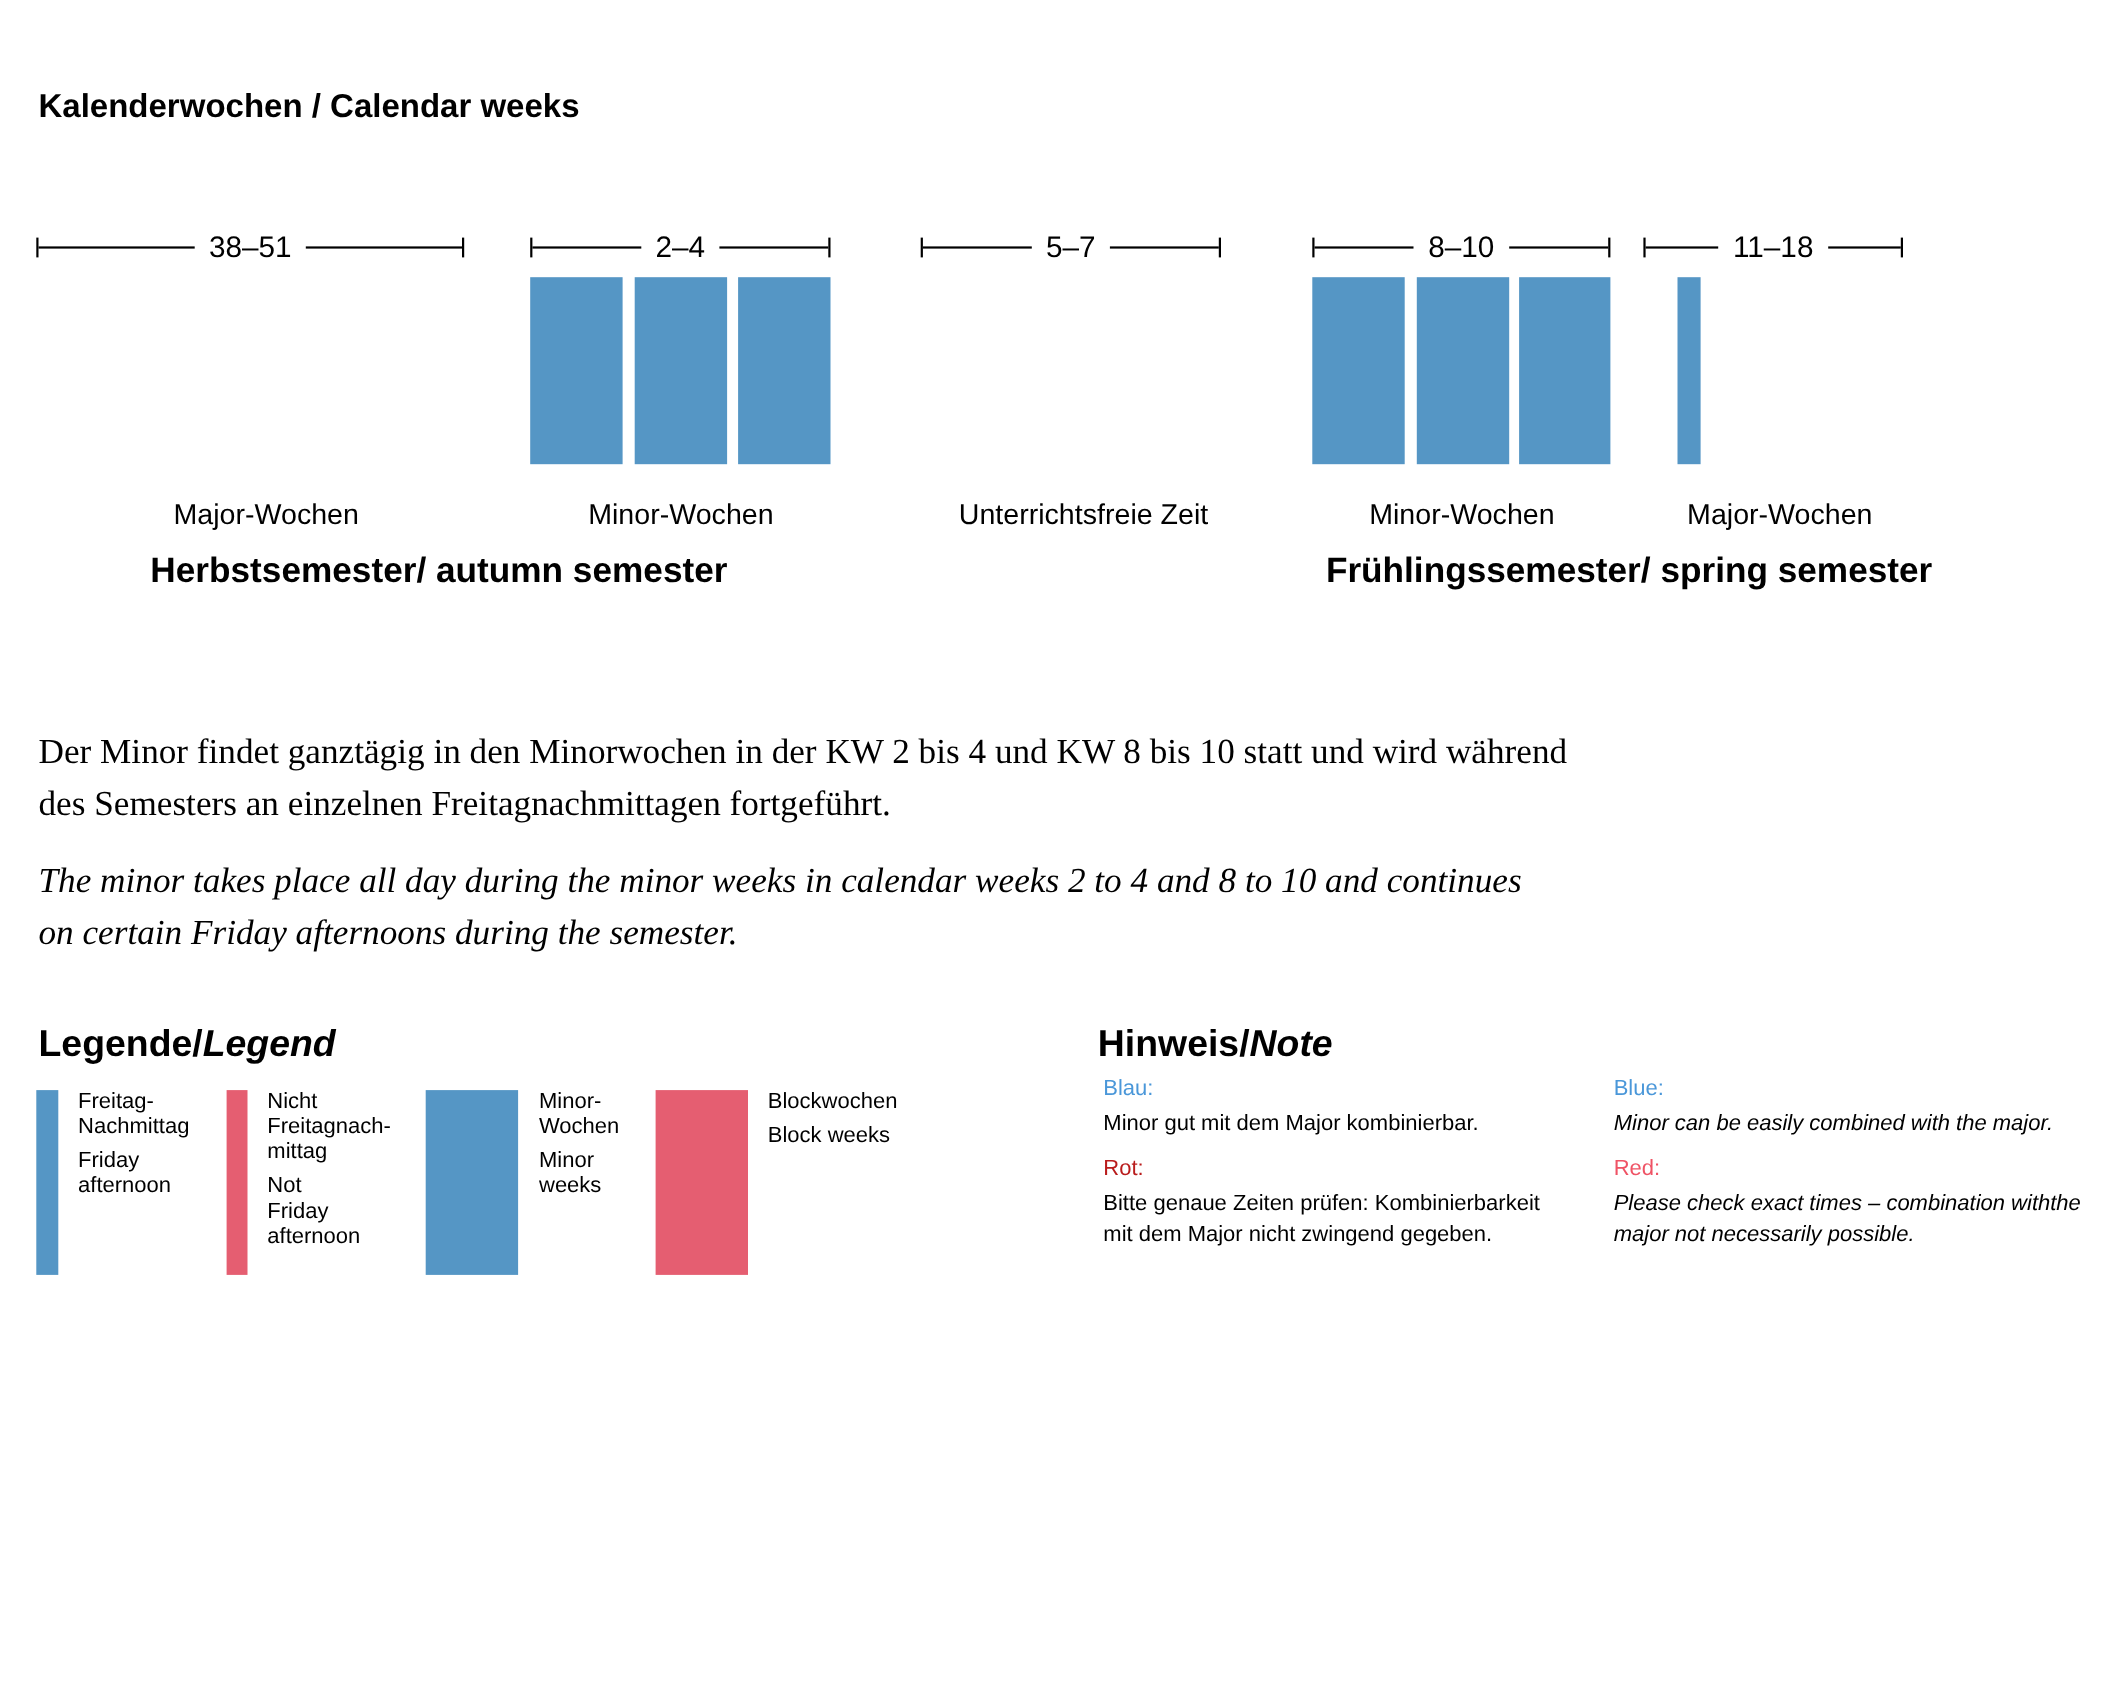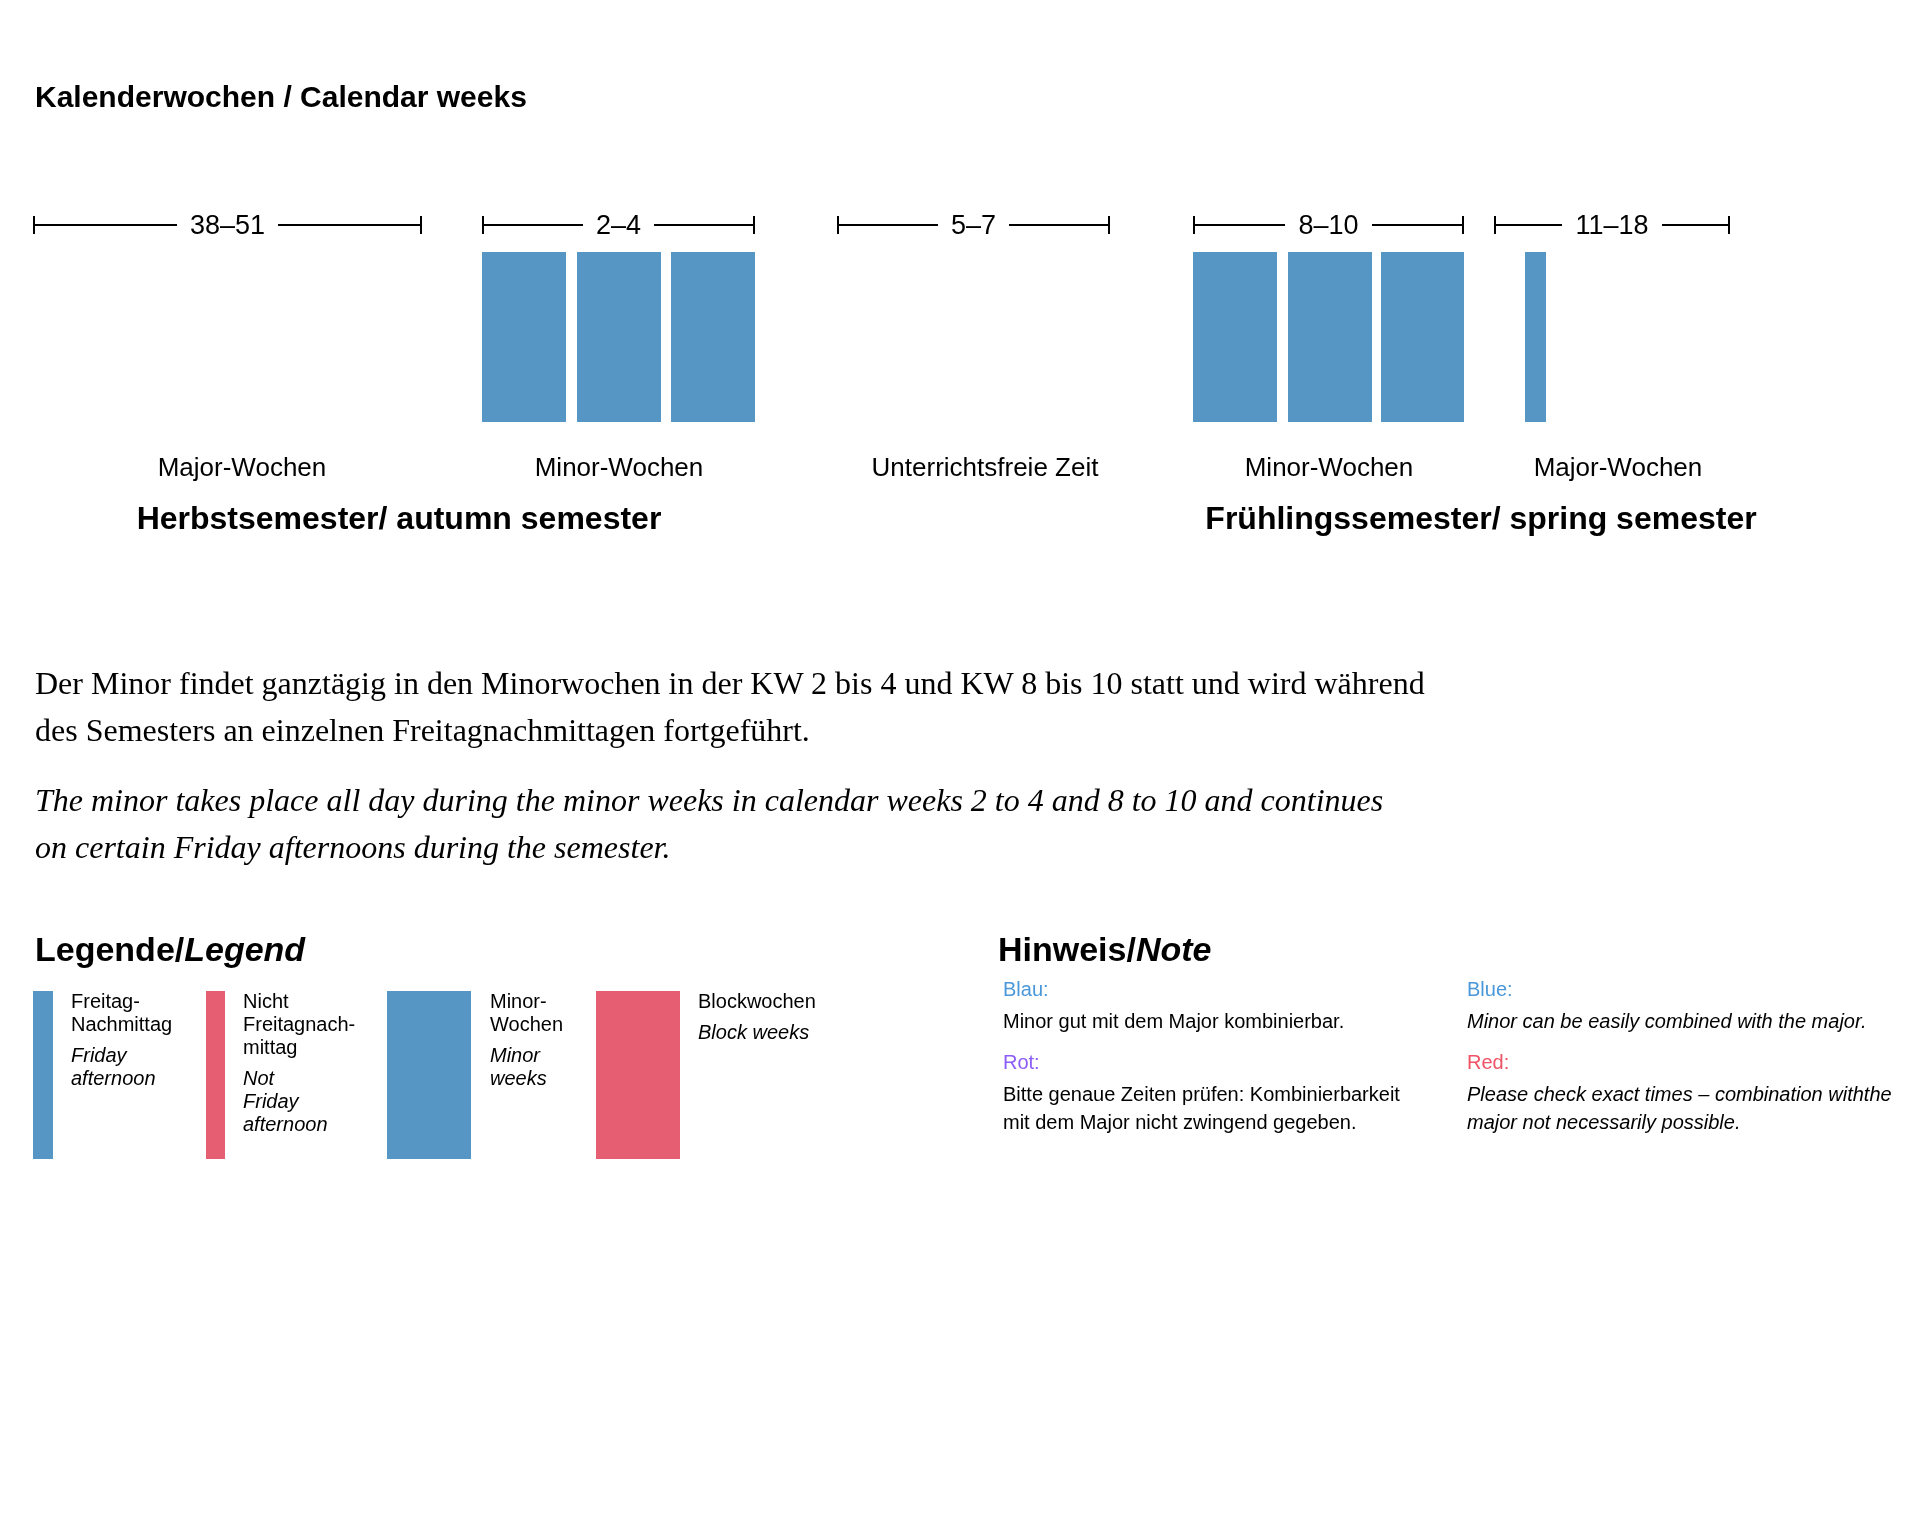--- a/index.html
+++ b/index.html
@@ -58,21 +58,21 @@
   #note-heading   { left:998px; }
   .heading-en { font-style:italic; }
 
   
   .lswatch { position:absolute; top:991px; height:168px; }
   #lsw-0 { left:33px;  width:20px; }
   #lsw-1 { left:206px; width:19px; }
   #lsw-2 { left:387px; width:84px; }
   #lsw-3 { left:596px; width:84px; }
   .ltext { position:absolute; top:990px; font-size:20px; line-height:23px; }
-  .ltext .len { font-style:italic; margin-top:8px; }
+  .ltext .len { margin-top:8px; }
   .ltext div { white-space:nowrap; }
   #ltx-0 { left:71px; }
   #ltx-1 { left:243px; }
   #ltx-2 { left:490px; }
   #ltx-3 { left:698px; }
 
   
   .note-col { position:absolute; top:977px; font-size:20px; }
   #note-de { left:1003px; }
   #note-en { left:1467px; }
@@ -204,21 +204,21 @@
 
   <div class="section-heading" id="note-heading">
     <span>Hinweis/</span><span class="heading-en">Note</span>
   </div>
 
   <div class="note-col" id="note-de">
     <div class="note-label c-blue" style="color: rgb(74, 151, 217);">Blau:</div>
     <div class="note-text">
       <div>Minor gut mit dem Major kombinierbar.</div>
     </div>
-    <div class="note-label c-red" style="color: #8b5cf6;">Rot:</div>
+    <div class="note-label c-red" style="color: #b91c1c;">Rot:</div>
     <div class="note-text">
       <div>Bitte genaue Zeiten prüfen: Kombinierbarkeit</div>
       <div>mit dem Major nicht zwingend gegeben.</div>
     </div>
   </div>
 
   <div class="note-col" id="note-en">
     <div class="note-label c-blue" style="color: rgb(74, 151, 217);">Blue:</div>
     <div class="note-text">
       <div>Minor can be easily combined with the major.</div>

